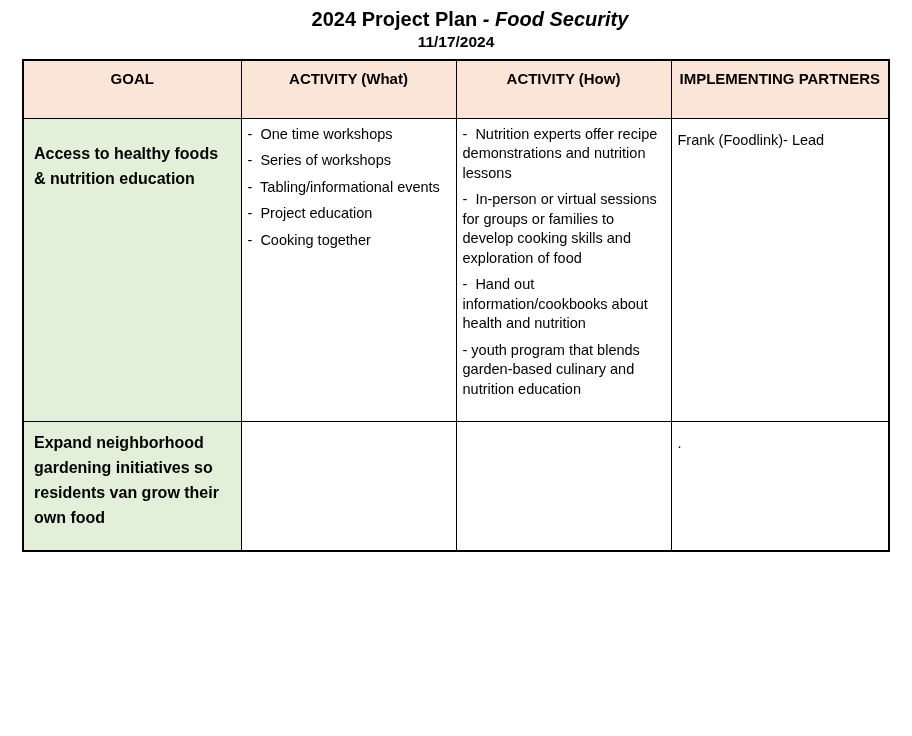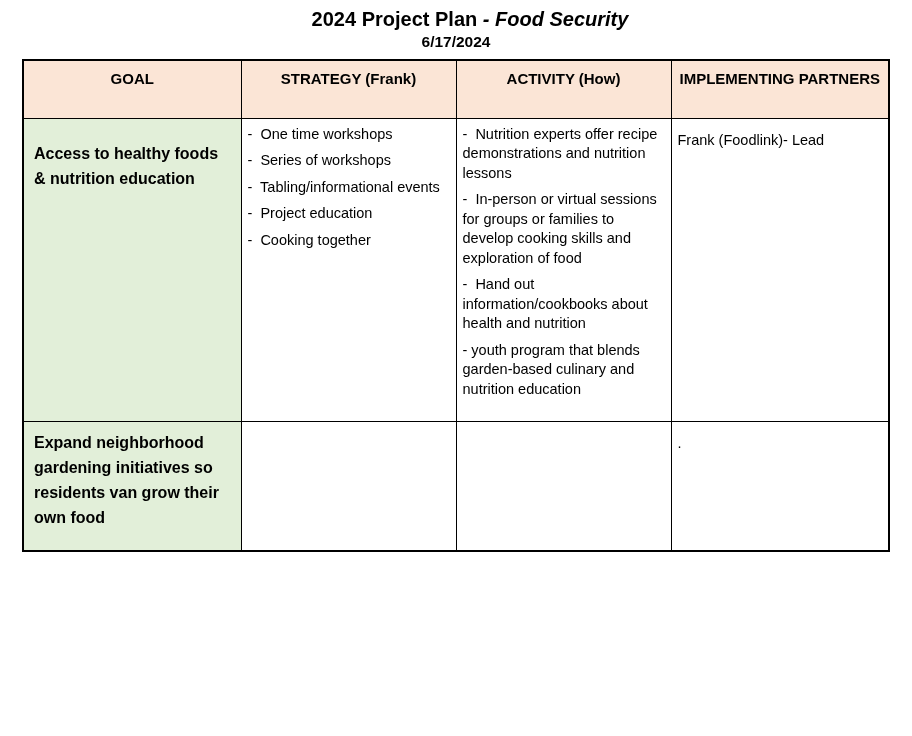--- a/index.html
+++ b/index.html
@@ -69,34 +69,34 @@
 </style>
 </head>
 <body>
 
 <div class="page">
 
   <div class="doc-header">
     <div class="subtitle">
       <span>2024 Project Plan </span><span class="em">- Food Security</span>
     </div>
-    <div class="date">6/17/2024</div>
+    <div class="date">11/17/2024</div>
   </div>
 
   <table class="plan">
     <colgroup>
       <col style="width:218px">
       <col style="width:215px">
       <col style="width:215px">
       <col style="width:218px">
     </colgroup>
     <thead>
       <tr>
         <th class="col-header">GOAL</th>
-        <th class="col-header">STRATEGY (Frank)</th>
+        <th class="col-header">ACTIVITY (What)</th>
         <th class="col-header">ACTIVITY (How)</th>
         <th class="col-header">IMPLEMENTING PARTNERS</th>
       </tr>
     </thead>
     <tbody>
       <tr class="row-1">
         <td class="goal">Access to healthy foods &amp; nutrition education</td>
         <td class="body">
           <div>
               <div class="li">-  One time workshops</div>

